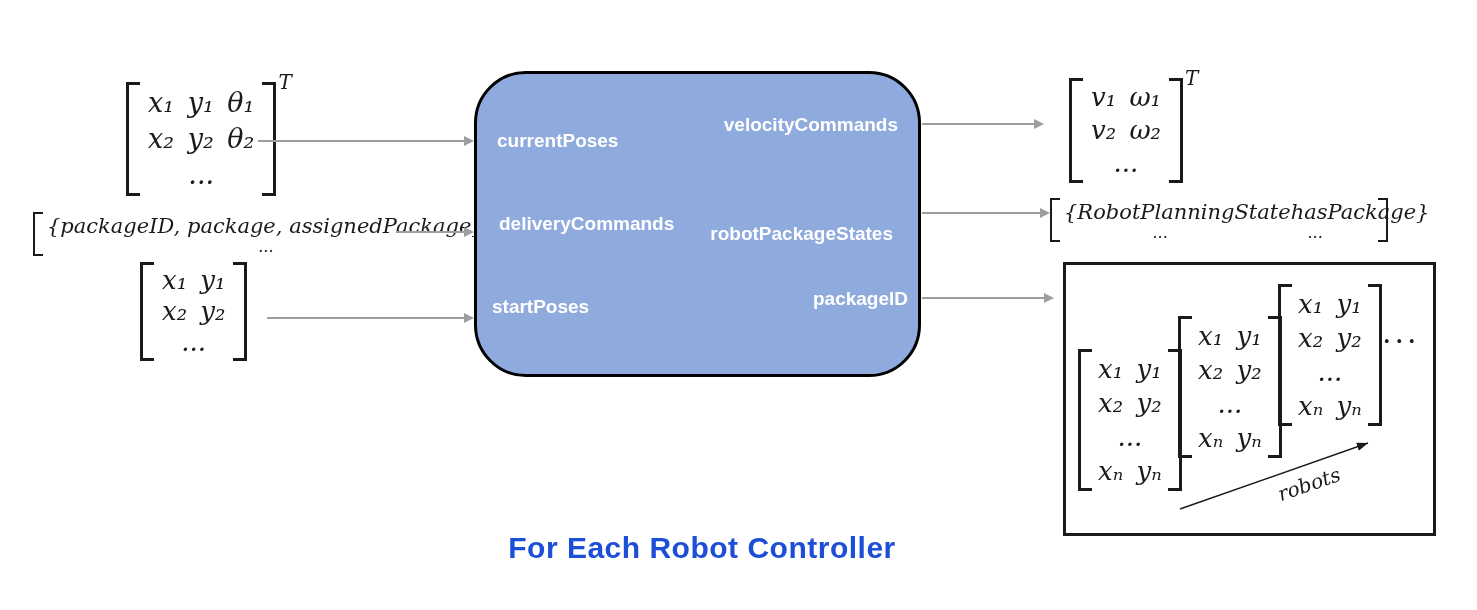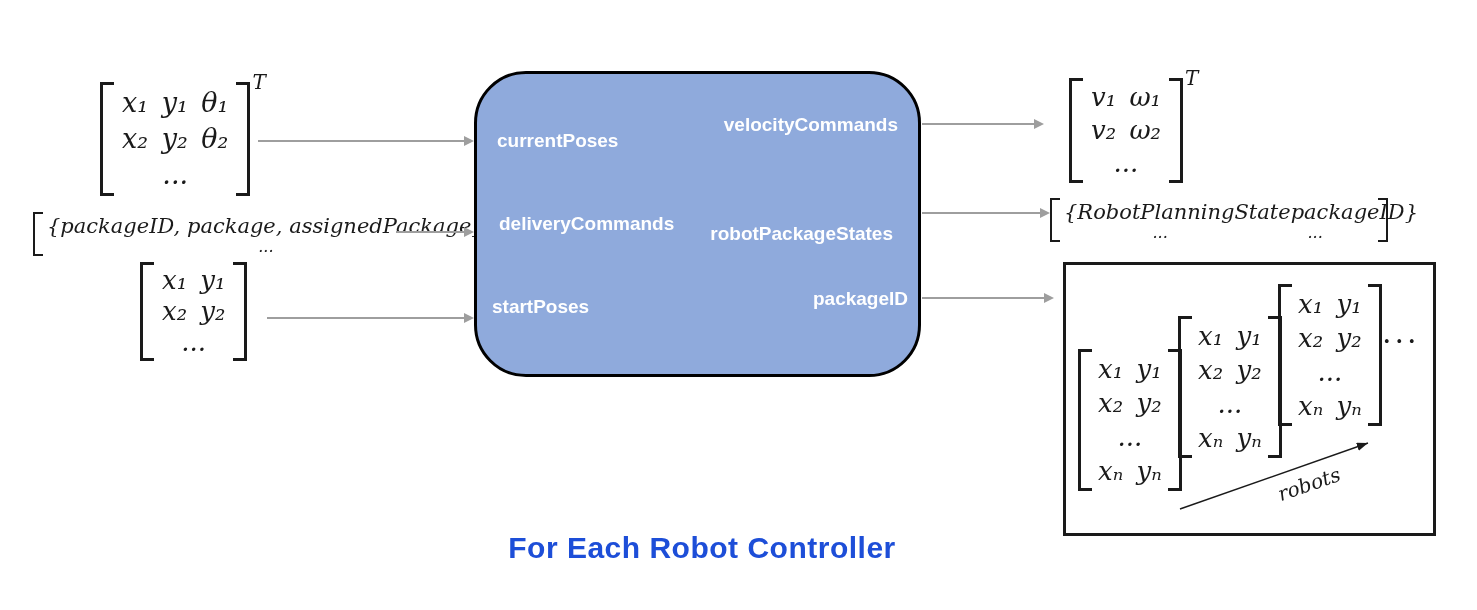--- a/index.html
+++ b/index.html
@@ -118,21 +118,21 @@
     text-align:center;
     font-weight:bold;font-size:30px;color:#1d4ed8;
     letter-spacing:0.5px;
   }
 </style>
 </head>
 <body>
 
 <div id="canvas">
 
-  <div class="matrix mA" style="left:92px;top:82px;padding-left:8px;">
+  <div class="matrix mA" style="left:118px;top:82px;padding-left:8px;">
     <span class="bl"></span>
     <div class="mat-rows">
       <div>x₁ y₁ θ₁</div>
       <div>x₂ y₂ θ₂</div>
       <div>...</div>
     </div>
     <span class="br"></span>
     <span class="sup">T</span>
   </div>
 
@@ -180,21 +180,21 @@
     </div>
     <span class="br"></span>
     <span class="sup">T</span>
   </div>
 
   <div class="record" style="left:1050px;top:198px;">
     <span class="rbl"></span>
     <div class="rec-rows" style="width:310px;">
       <div class="rec-cols">
         <span>{RobotPlanningState</span>
-        <span>packageID}</span>
+        <span>hasPackage}</span>
       </div>
       <div class="rec-dots-row">
         <span style="width:62%;">...</span>
         <span style="width:38%;">...</span>
       </div>
     </div>
     <span class="rbr"></span>
   </div>
 
   <div class="wp-box">

